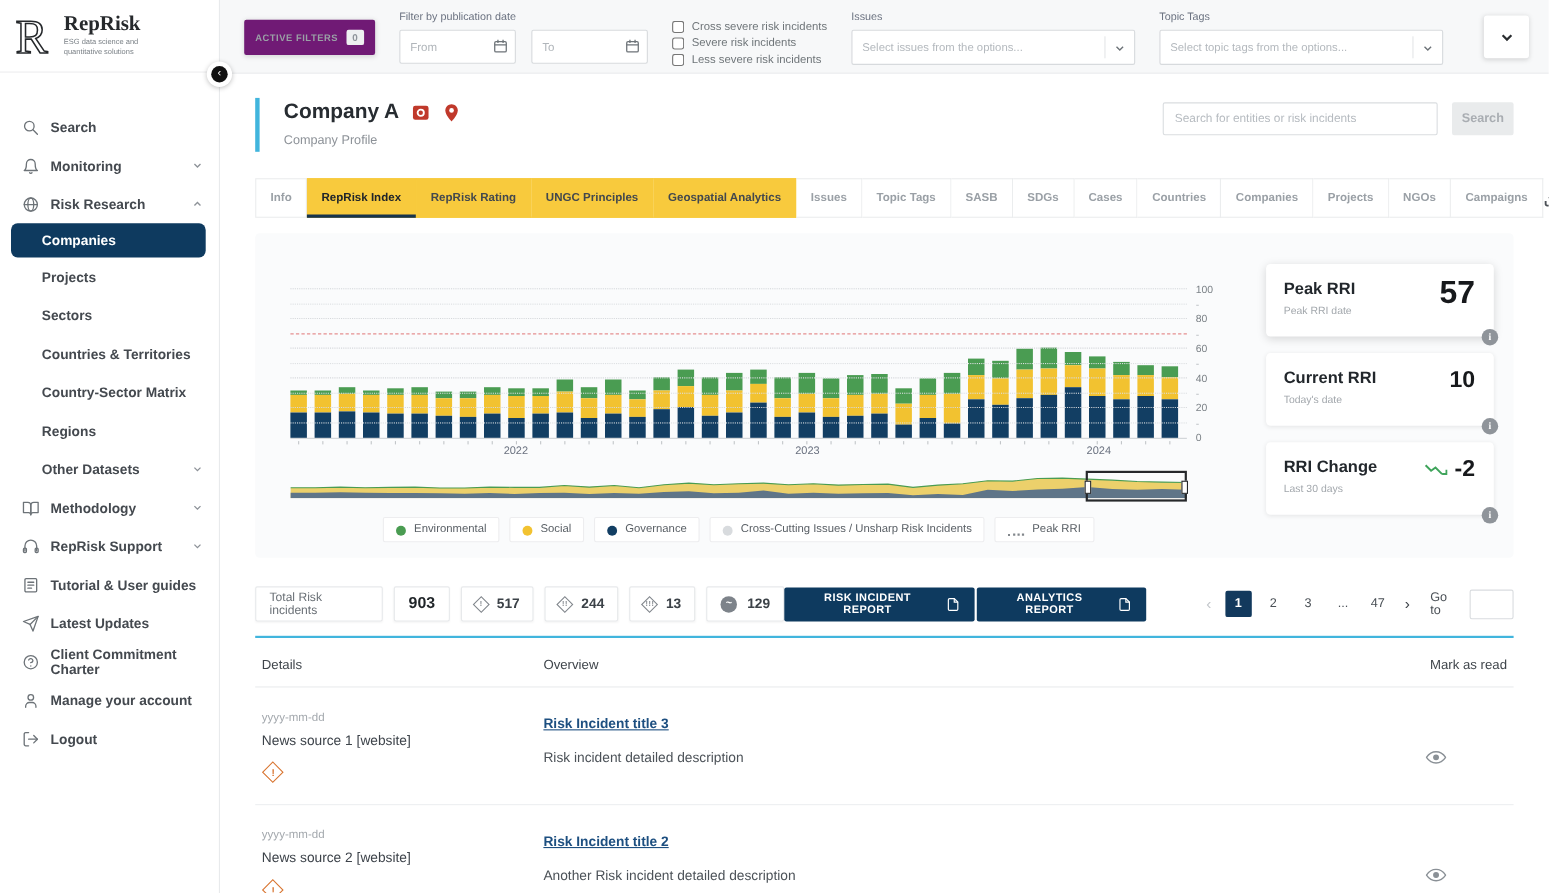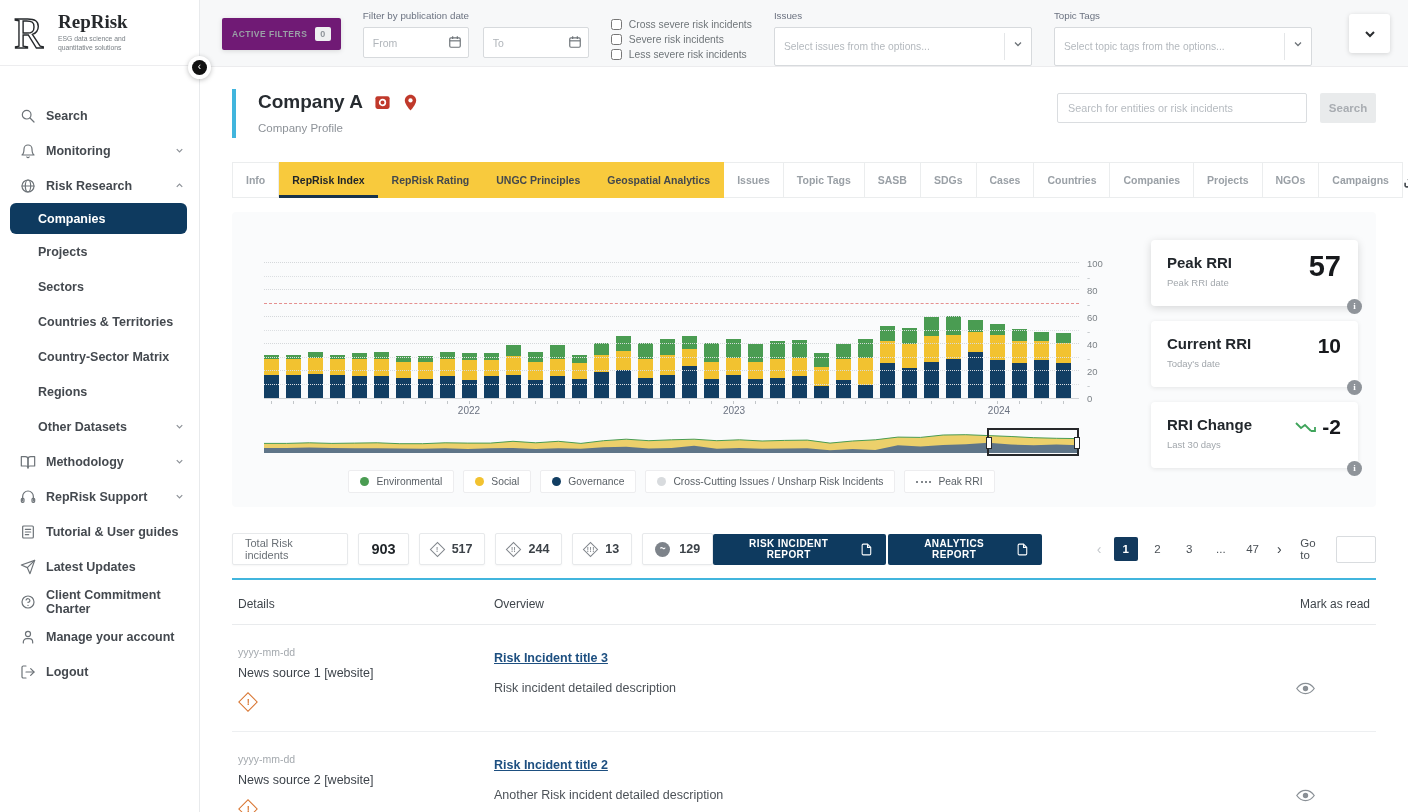--- a/index.html
+++ b/index.html
@@ -31,21 +31,21 @@
   .fgroup { display:flex; flex-direction:column; }
   .flabel { font-size:9.8px; color:#6b7280; margin-bottom:6px; }
   .dates { display:flex; gap:14px; }
   .dinput { position:relative; }
   .dinput input { width:106px; height:31px; border:1px solid #d7dadd; background:#fff; padding:0 24px 0 9px; font-size:10.5px; color:#3c4248; border-radius:2px; }
   .dinput input::placeholder { color:#b0b5ba; }
   .dinput .cal { position:absolute; right:7px; top:8px; width:14px; height:14px; color:#6d7378; }
   .checks { margin-top:9px; display:flex; flex-direction:column; gap:4px; }
   .checkrow { display:flex; align-items:center; gap:7px; font-size:10.3px; color:#6f7579; }
   .checkrow input { width:11px; height:11px; accent-color:#fff; border:1px solid #c3c7cb; }
-  .selectbox { position:relative; width:258px; height:39px; border:1px solid #d7dadd; background:#fff; border-radius:2px; display:flex; align-items:center; padding:0 30px 0 9px; font-size:10.3px; color:#b4b9be; cursor:pointer; }
+  .selectbox { position:relative; width:258px; height:32px; border:1px solid #d7dadd; background:#fff; border-radius:2px; display:flex; align-items:center; padding:0 30px 0 9px; font-size:10.3px; color:#b4b9be; cursor:pointer; }
   .selectbox .sep { position:absolute; right:26px; top:5px; bottom:5px; width:1px; background:#e4e6e8; }
   .selectbox .chev { position:absolute; right:7px; top:10px; width:12px; height:12px; color:#6d7378; }
   .filters-toggle { margin-left:auto; margin-top:4px; width:41px; height:39px; background:#fff; border:none; box-shadow:0 1px 5px rgba(0,0,0,.15); border-radius:3px; display:flex; align-items:center; justify-content:center; color:#2a2d30; cursor:pointer; }
 
   
   .content { flex:1; padding:22px 32px 0 32px; overflow:hidden; }
   .page-head { display:flex; align-items:flex-start; }
   .title-block { border-left:4px solid #41b5dd; padding:2px 0 4px 22px; }
   .title-row { display:flex; align-items:center; gap:11px; }
   .company-title { font-size:19px; font-weight:800; color:#272c31; }
@@ -86,21 +86,21 @@
   .chart-wrap { position:relative; padding-top:26px; }
 
   
   .navigator { margin-top:10px; width:815px; height:22px; position:relative; }
   .brush { position:absolute; right:0; top:-3px; width:92px; height:28px; border:2px solid #26282b; }
   .brush::before, .brush::after { content:""; position:absolute; top:7px; width:4px; height:10px; background:#fff; border:1px solid #26282b; }
   .brush::before { left:-3px; } .brush::after { right:-3px; }
 
   
   .legend { width:815px; margin-top:17px; display:flex; justify-content:center; gap:9px; }
-  .lg-pill { display:flex; align-items:center; gap:7px; background:#fff; border:1px solid #ededef; border-radius:2px; padding:5px 11px; font-size:10.3px; color:#5a6066; cursor:pointer; }
+  .lg-pill { display:flex; align-items:flex-end; gap:7px; background:#fff; border:1px solid #ededef; border-radius:2px; padding:5px 11px; font-size:10.3px; color:#5a6066; cursor:pointer; }
   .lg-dot { width:9px; height:9px; border-radius:50%; }
   .lg-dash { width:15px; border-top:2px dotted #82878c; }
 
   
   .cards-col { width:228px; margin-left:30px; display:flex; flex-direction:column; gap:15px; padding-top:2px; }
   .scard { position:relative; background:#fff; border-radius:4px; padding:14px 16px 18px; box-shadow:0 1px 5px rgba(0,0,0,.09); }
   .scard.first { box-shadow:0 2px 9px rgba(0,0,0,.15); }
   .scard-title { font-size:15px; font-weight:800; color:#22272c; }
   .scard-sub { font-size:9.5px; color:#a2a7ac; margin-top:6px; }
   .scard-value { position:absolute; right:17px; top:13px; font-weight:800; color:#17191c; font-size:21px; display:flex; align-items:center; gap:6px; }

